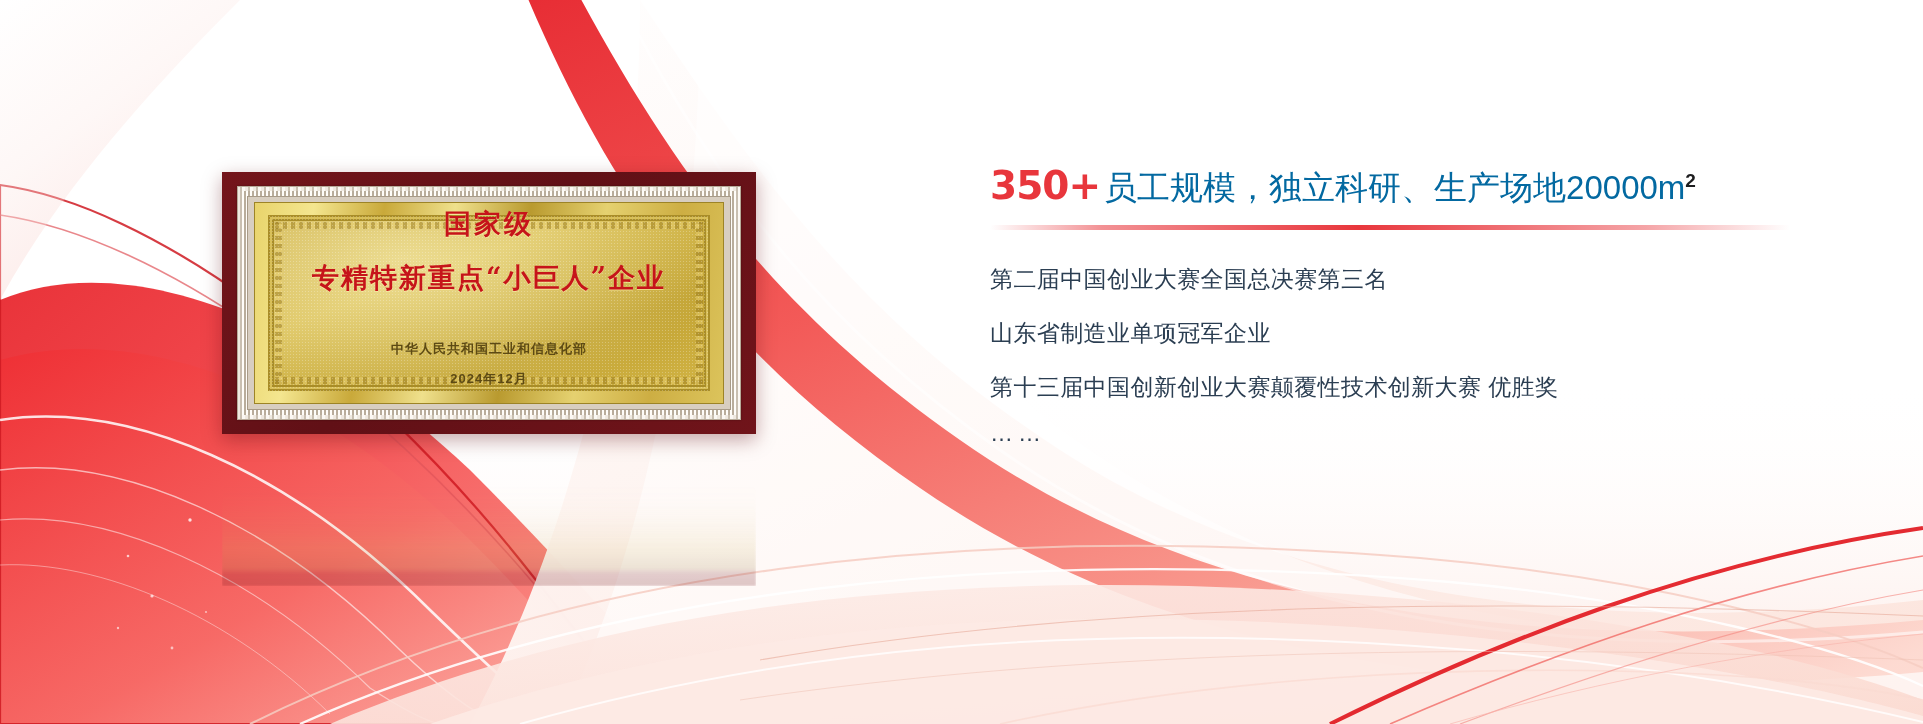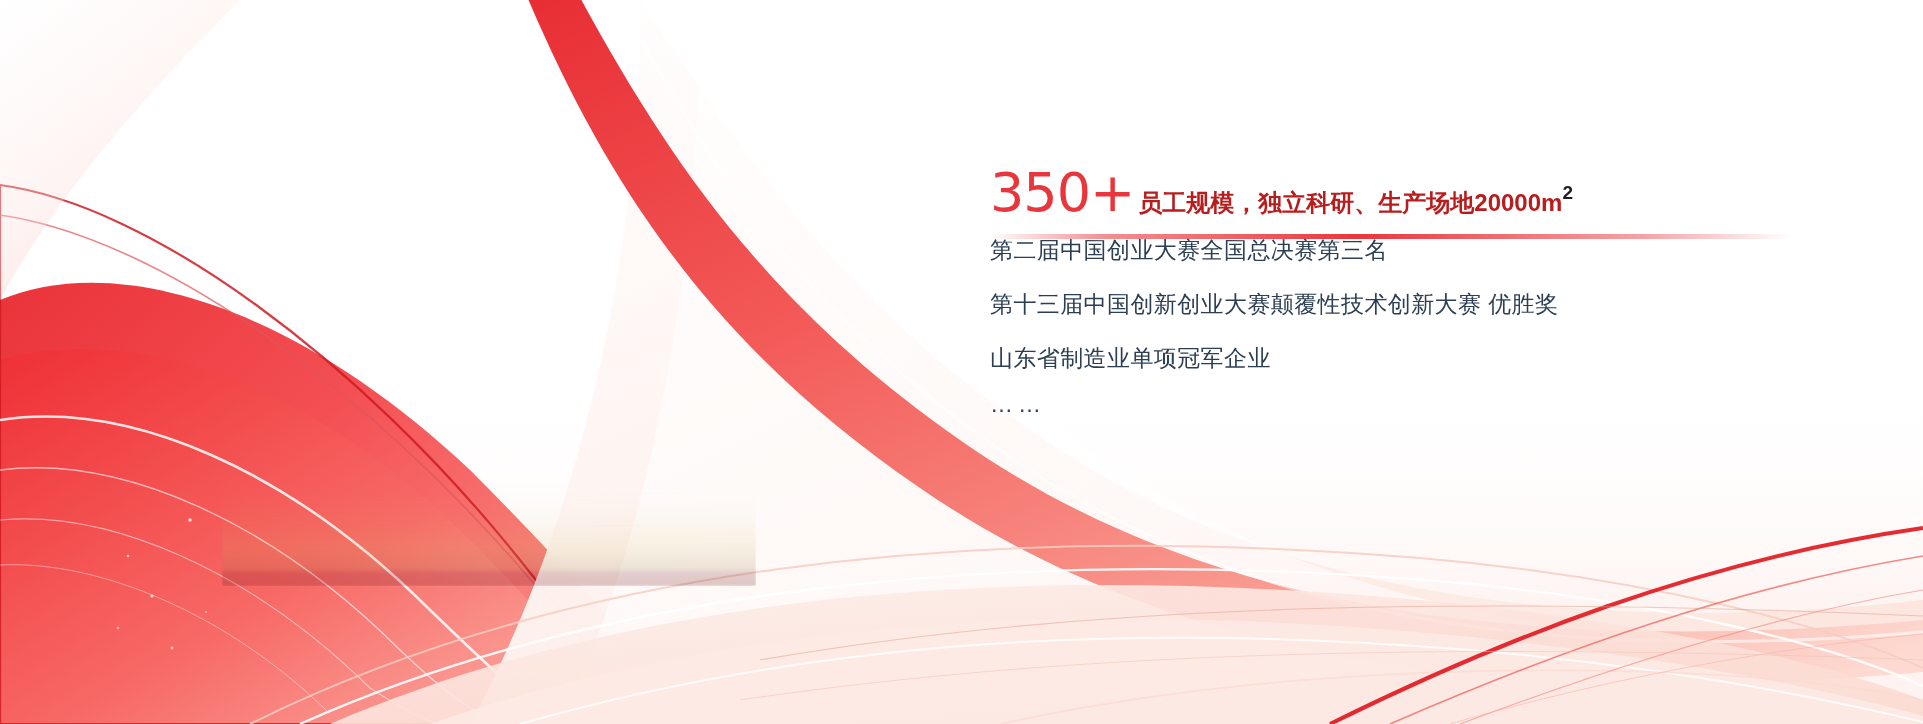--- a/index.html
+++ b/index.html
@@ -103,30 +103,30 @@
   }
 
   
   .content{position:absolute;left:990px;top:166px;width:880px;}
   .headline{
     display:flex;align-items:baseline;white-space:nowrap;
     font-size:35px;color:#1d1d1f;font-weight:700;letter-spacing:0px;
   }
   .headline .num{
     font-family:"DejaVu Sans","Liberation Sans",sans-serif;
-    font-size:54px;font-weight:400;color:#e8363c;letter-spacing:-1px;
+    font-size:39px;font-weight:700;color:#e8363c;letter-spacing:-1px;
     margin-right:4px;line-height:1;
   }
-  .headline .rest{font-size:24px;font-weight:700;color:#b91c1c;}
+  .headline .rest{font-size:33px;font-weight:400;color:#0369a1;}
   .headline .sup{font-size:19px;vertical-align:super;position:relative;top:-12px;font-weight:700;}
   .rule{
     margin-top:14px;width:800px;height:5px;border-radius:3px;
     background:linear-gradient(90deg,rgba(232,54,60,0) 0%,rgba(232,54,60,.55) 14%,#e8363c 46%,rgba(232,54,60,.45) 82%,rgba(232,54,60,0) 100%);
   }
-  .list{}
+  .list{margin-top:38px;}
   .list-item{
     font-size:23px;color:#2b3e52;line-height:1;margin-bottom:31px;letter-spacing:.4px;
     white-space:nowrap;
   }
   .ellipsis{
     font-size:23px;color:#2b3e52;letter-spacing:5px;margin-top:-10px;
   }
 </style>
 </head>
 <body>
@@ -226,33 +226,47 @@
         <path d="M760,660 C1060,608 1420,594 1923,616" fill="none" stroke="#e3a38f" stroke-width="1.1" opacity="0.55"></path>
         <path d="M740,700 C1040,656 1400,640 1923,660" fill="none" stroke="#eebfb2" stroke-width="1" opacity="0.5"></path>
       </g>
 
       <path d="M0,0 L240,0 C150,90 60,190 0,300 Z" fill="url(#gLeftTop)" opacity="0.35"></path>
     </svg>
   </div>
 
   <div class="plaque-reflection"></div>
 
+  <div class="plaque-wrap">
+    <div class="plaque">
+      <div class="frame-silver"></div>
+      <div class="gold-outer">
+        <div class="gold-inner"></div>
+      </div>
+      <div class="plaque-text">
+        <div class="pl-title">国家级</div>
+        <div class="pl-sub">专精特新重点“小巨人”企业</div>
+        <div class="pl-org">中华人民共和国工业和信息化部</div>
+        <div class="pl-date">2024年12月</div>
+      </div>
+    </div>
+  </div>
 
   <div class="content">
 
     <div class="headline">
       <span class="num">350+</span>
         <span class="rest">员工规模，独立科研、生产场地20000m</span>
         <span class="sup">2</span>
     </div>
 
     <div class="rule"></div>
 
     <div class="list">
       <div class="list-item">第二届中国创业大赛全国总决赛第三名</div>
+      <div class="list-item">山东省制造业单项冠军企业</div>
       <div class="list-item">第十三届中国创新创业大赛颠覆性技术创新大赛 优胜奖</div>
-      <div class="list-item">山东省制造业单项冠军企业</div>
       <div class="ellipsis">……</div>
     </div>
 
   </div>
 
 </div>
 
 </body></html>

